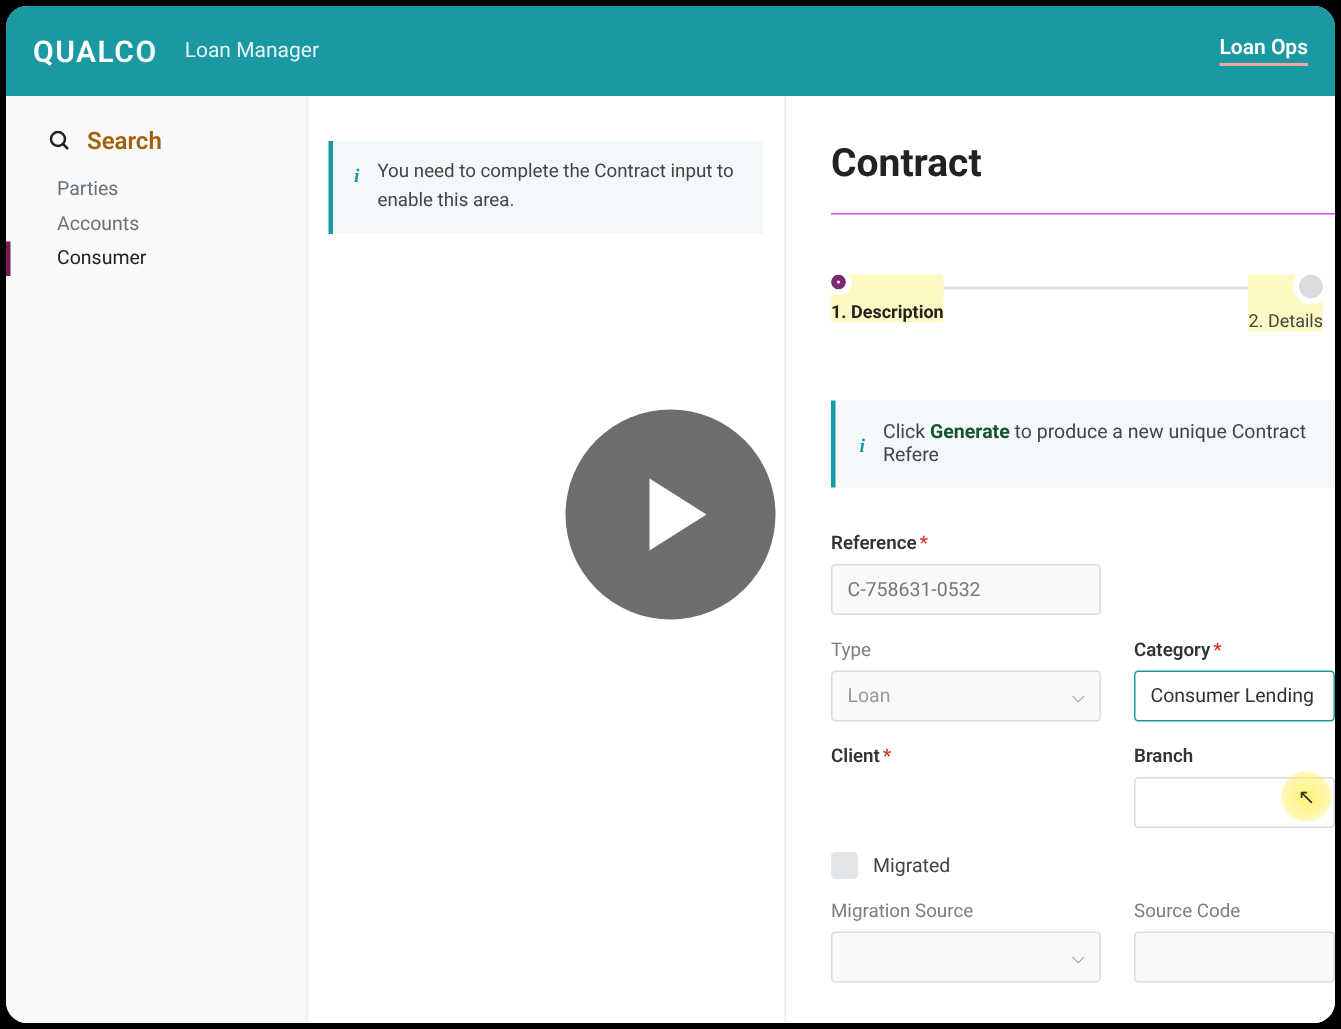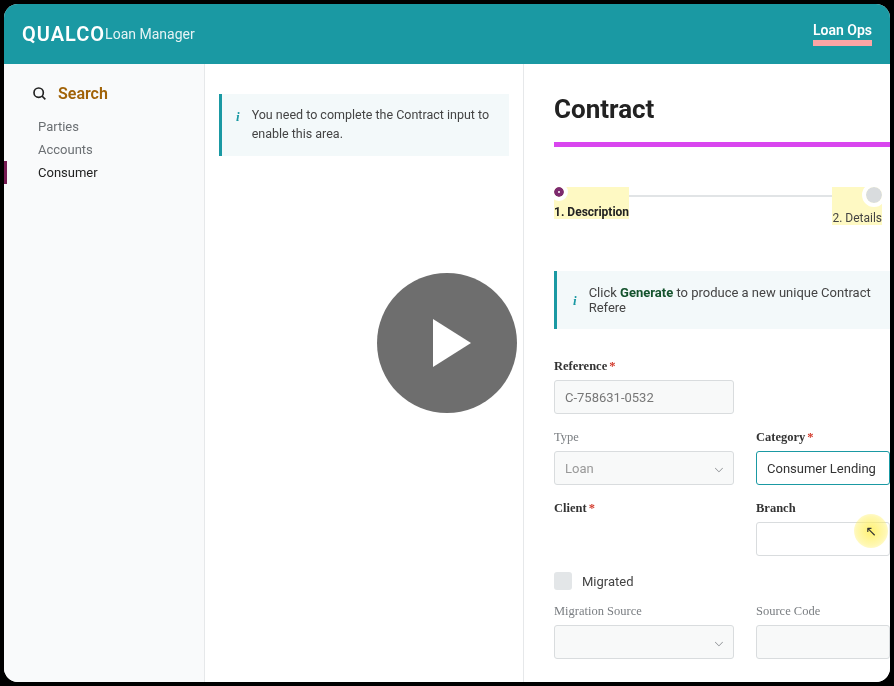--- a/index.html
+++ b/index.html
@@ -27,30 +27,31 @@
     align-items: center;
     padding: 0 18px;
     color: #fff;
   }
   .brand {
     font-size: 20px;
     font-weight: 600;
     letter-spacing: 1px;
   }
   .app-title {
+    margin-left: 18px;
     font-size: 14px;
     color: #e6f3f4;
   }
   .topbar-spacer { flex: 1; }
   .topbar-ops {
     font-size: 14px;
     font-weight: 600;
     color: #fff;
     padding-bottom: 2px;
-    border-bottom: 6px solid #fca5a5;
+    border-bottom: 2px solid #fca5a5;
   }
   .body-wrap {
     flex: 1;
     display: flex;
     overflow: hidden;
   }
   .sidebar {
     width: 200px;
     background: #f9fafb;
     padding: 20px 0 0 0;
@@ -105,21 +106,21 @@
     flex: 1;
     background: #fff;
     padding: 30px 0 30px 30px;
     overflow: hidden;
   }
   .page-title {
     font-size: 26px;
     font-weight: 700;
     color: #222;
     padding-bottom: 18px;
-    border-bottom: 5px solid #d946ef;
+    border-bottom: 1px solid #d946ef;
     margin-right: 0;
   }
   .stepper {
     margin-top: 40px;
     display: flex;
     justify-content: space-between;
     align-items: flex-start;
     position: relative;
     padding-right: 8px;
   }
@@ -181,21 +182,20 @@
     display: flex;
     flex-direction: column;
     gap: 6px;
   }
   .w180 { width: 180px; }
   .flex1 { flex: 1; min-width: 0; }
   .field-label {
     font-size: 12.5px;
     font-weight: 600;
     color: #333;
-    font-family: Liberation Serif, serif;
   }
   .field-label.muted { font-weight: 400; color: #7a7e82; }
   .req { color: #d33a2c; margin-left: 2px; }
   .input, .select {
     height: 34px;
     border: 1px solid #d9dcde;
     border-radius: 3px;
     padding: 16px 10px;
     font-size: 13px;
     color: #555;

